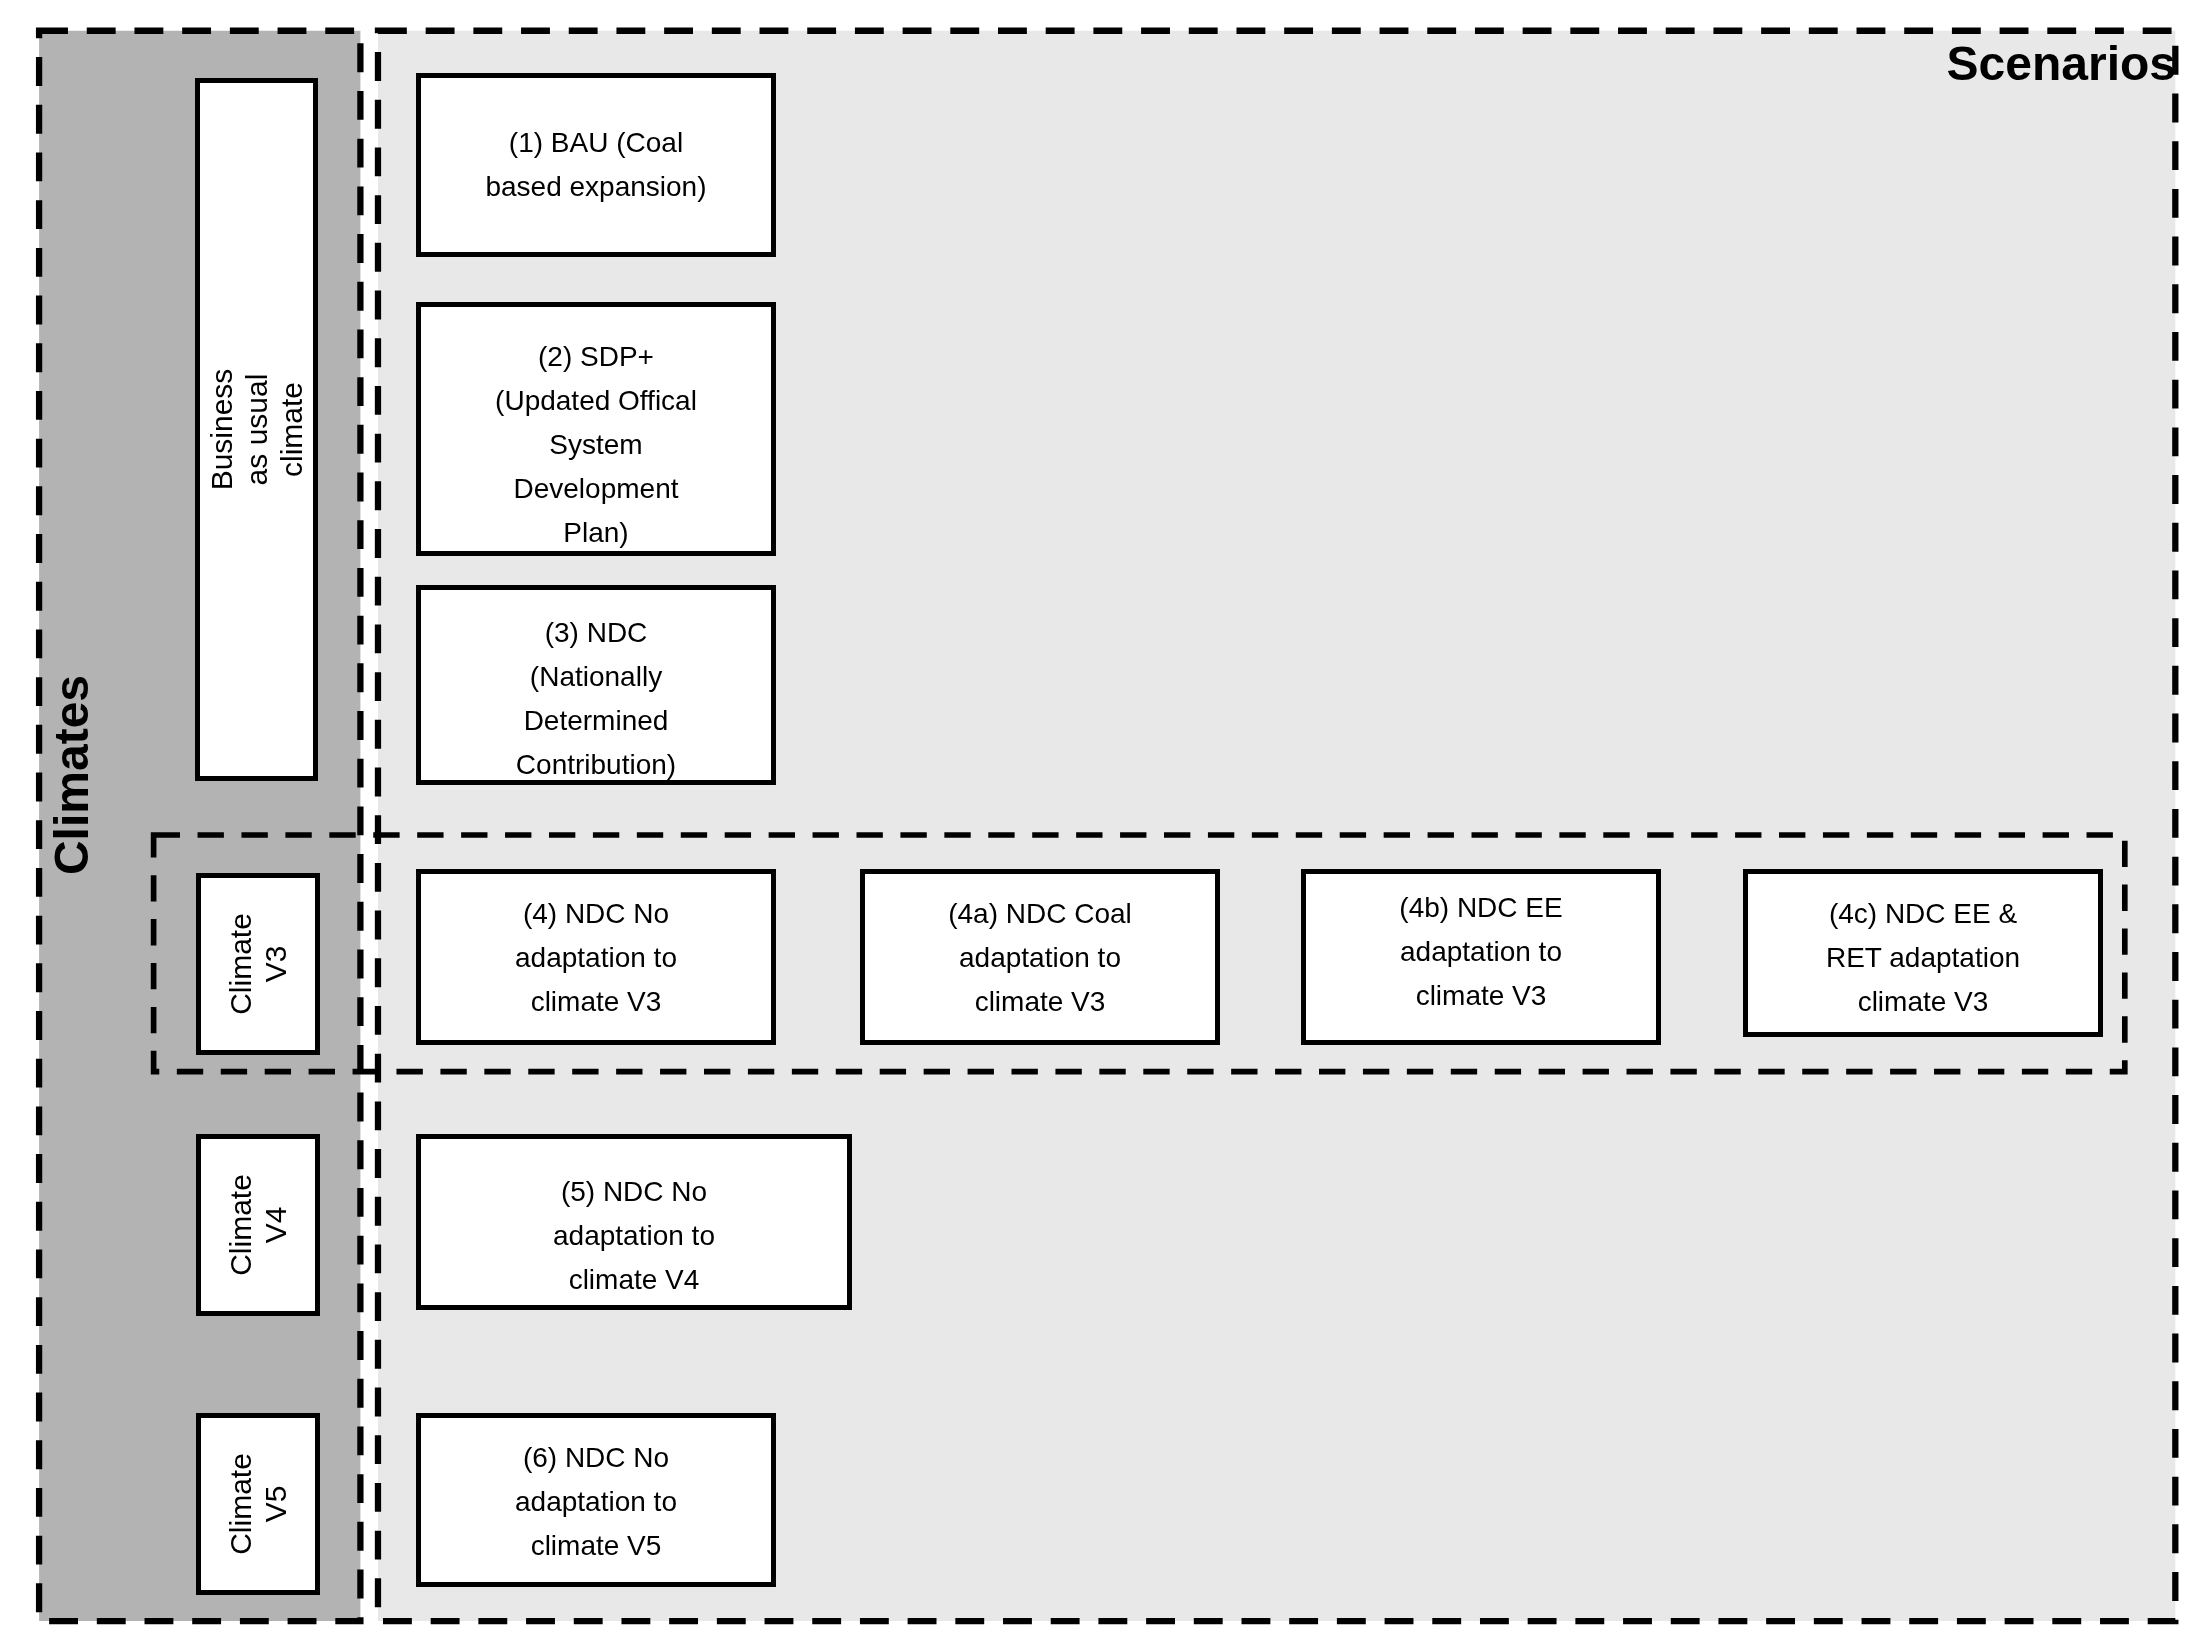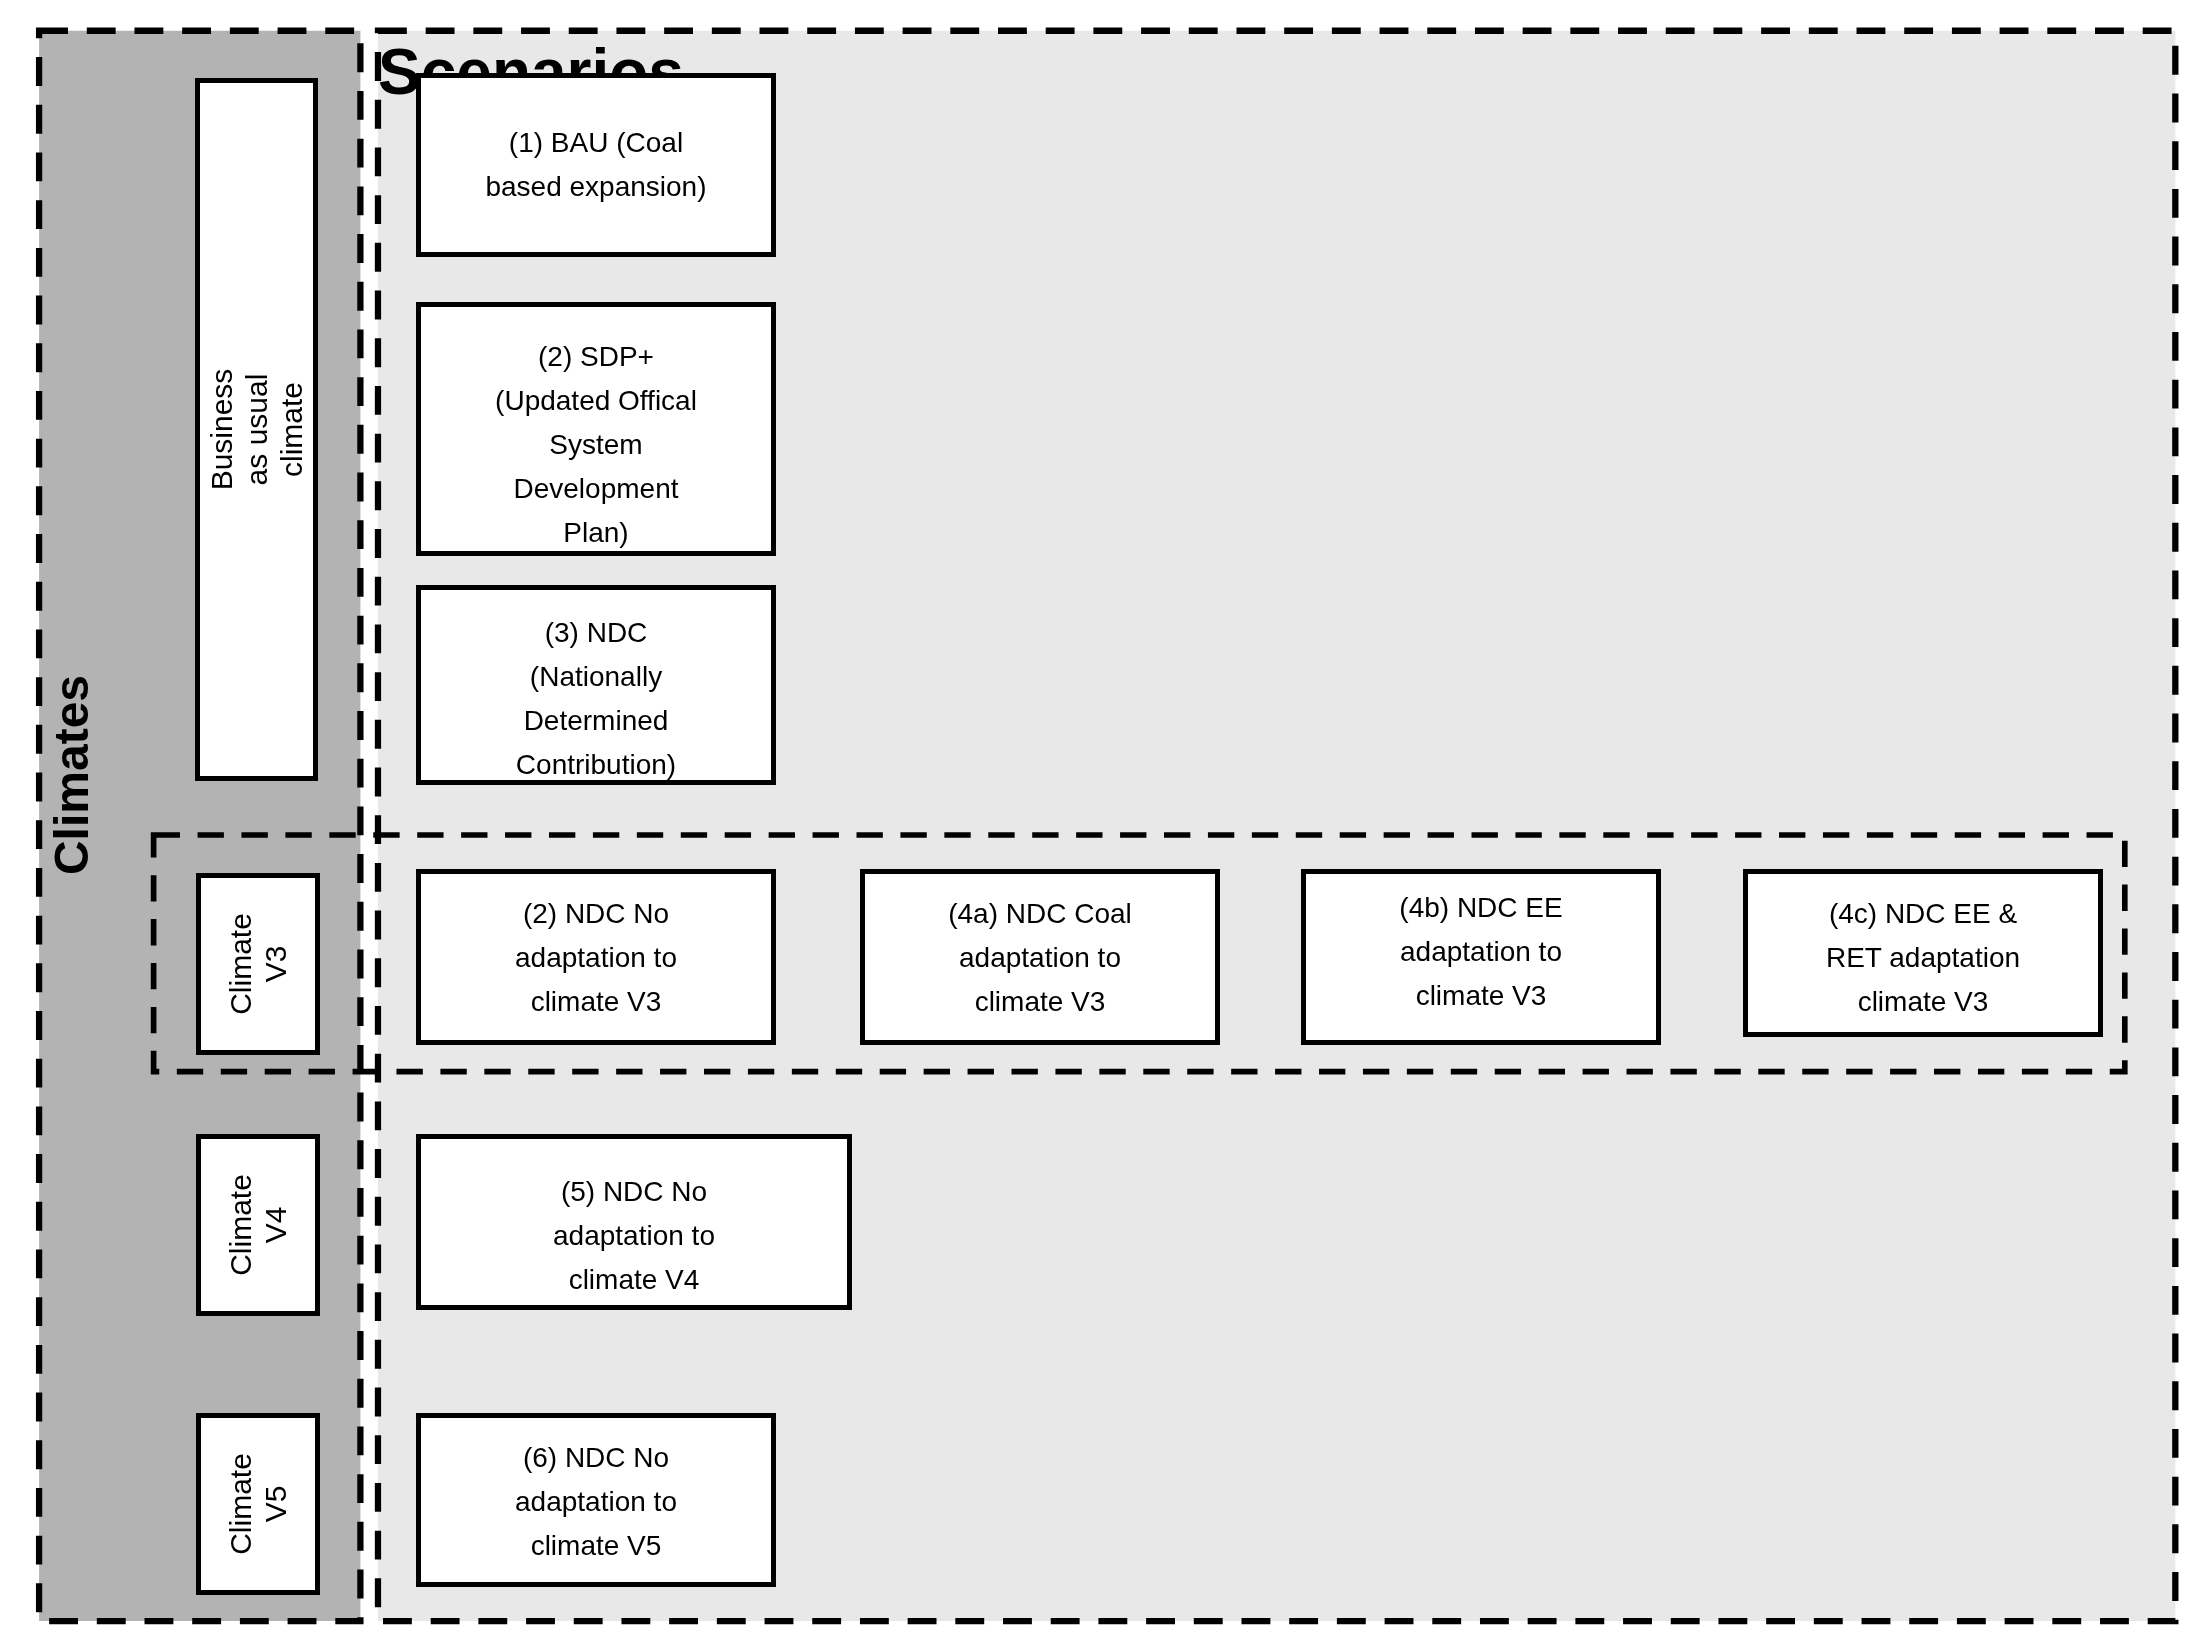--- a/index.html
+++ b/index.html
@@ -35,22 +35,22 @@
     stroke-width: 9px;
     stroke-dasharray: 42 28;
   }
 
   
   .scenarios-title {
     position: absolute;
     left: 378px;
     top: 36px;
     width: 1798px;
-    text-align: left;
-    font-size: 64px;
+    text-align: right;
+    font-size: 48px;
     font-weight: bold;
     line-height: 1.15;
     white-space: nowrap;
   }
   .climates-title {
     position: absolute;
     left: 72px;
     top: 775px;
     font-size: 48px;
     font-weight: bold;
@@ -145,21 +145,21 @@
 (Updated Offical
 System
 Development
 Plan)</div>
 
   <div class="wbox sbox b-s3">(3) NDC
 (Nationally
 Determined
 Contribution)</div>
 
-  <div class="wbox sbox b-s4">(2) NDC No
+  <div class="wbox sbox b-s4">(4) NDC No
 adaptation to
 climate V3</div>
 
   <div class="wbox sbox b-s4a">(4a) NDC Coal
 adaptation to
 climate V3</div>
 
   <div class="wbox sbox b-s4b">(4b) NDC EE
 adaptation to
 climate V3</div>

